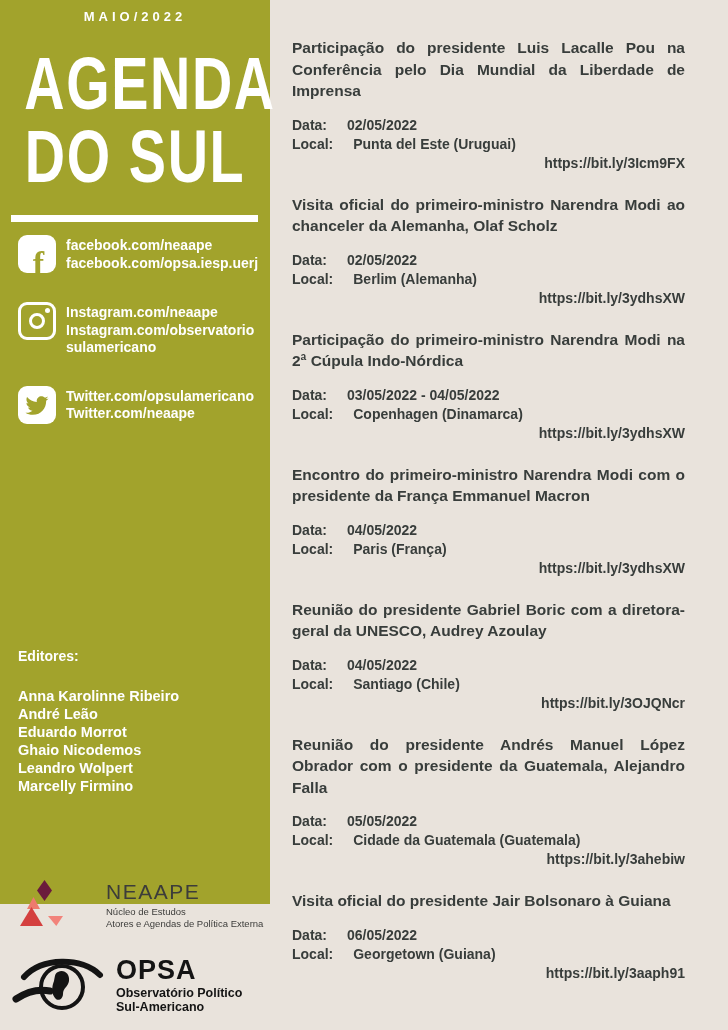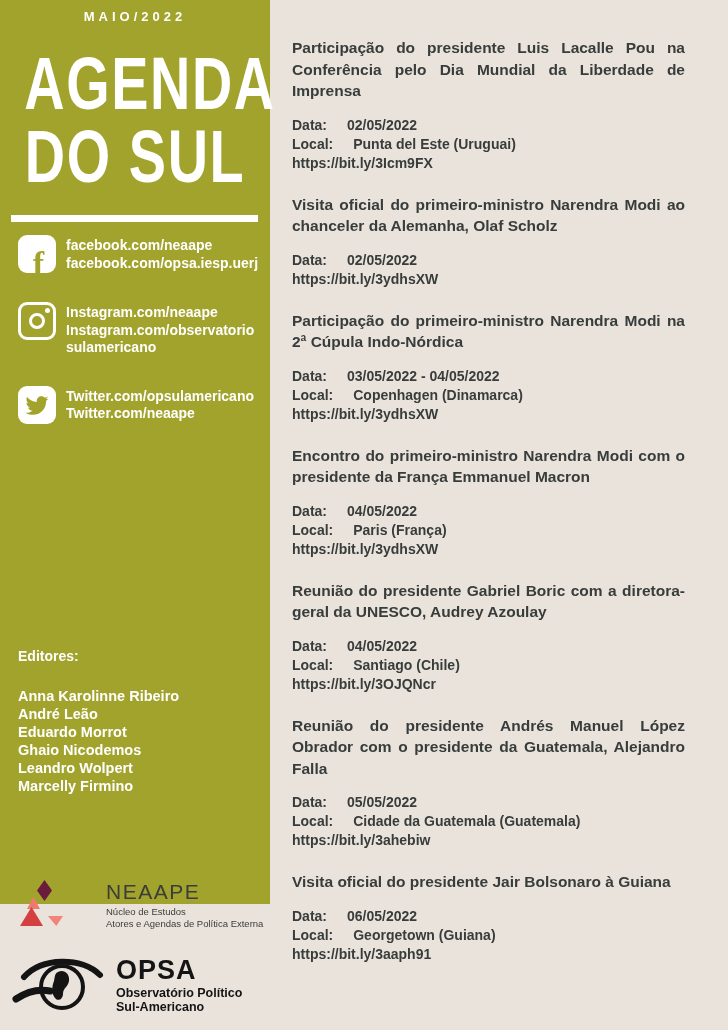--- a/index.html
+++ b/index.html
@@ -107,21 +107,21 @@
     width: 458px; height: 814px;
     padding: 37px 43px 0 22px;
   }
   .event { margin-bottom: 21px; }
   .event-title {
     font-size: 15.5px; font-weight: 700; line-height: 21.5px;
     text-align: justify; color: #383d3b;
   }
   .event-meta { margin-top: 14px; font-size: 14px; font-weight: 700; line-height: 19px; color: #383d3b; }
   .meta-label { margin-right: 20px; }
-  .event-link { display: block; color: #383d3b; text-decoration: none; }
+  .event-link { display: block; color: #383d3b; text-decoration: none; text-align: right; }
 </style>
 </head>
 <body>
 
 <aside class="sidebar">
   <div class="month">MAIO/2022</div>
 
   <div class="big-title">
     <div>AGENDA</div>
     <div>DO SUL</div>
@@ -219,20 +219,21 @@
       <div><span class="meta-label">Data:</span><span>02/05/2022</span></div>
       <div><span class="meta-label">Local:</span><span>Punta del Este (Uruguai)</span></div>
       <a class="event-link" href="#">https://bit.ly/3Icm9FX</a>
     </div>
   </section>
 
   <section class="event">
     <h2 class="event-title">Visita oficial do primeiro-ministro Narendra Modi ao chanceler da Alemanha, Olaf Scholz</h2>
     <div class="event-meta">
       <div><span class="meta-label">Data:</span><span>02/05/2022</span></div>
+      <div><span class="meta-label">Local:</span><span>Berlim (Alemanha)</span></div>
       <a class="event-link" href="#">https://bit.ly/3ydhsXW</a>
     </div>
   </section>
 
   <section class="event">
     <h2 class="event-title">Participação do primeiro-ministro Narendra Modi na 2ª Cúpula Indo-Nórdica</h2>
     <div class="event-meta">
       <div><span class="meta-label">Data:</span><span>03/05/2022 - 04/05/2022</span></div>
       <div><span class="meta-label">Local:</span><span>Copenhagen (Dinamarca)</span></div>
       <a class="event-link" href="#">https://bit.ly/3ydhsXW</a>

